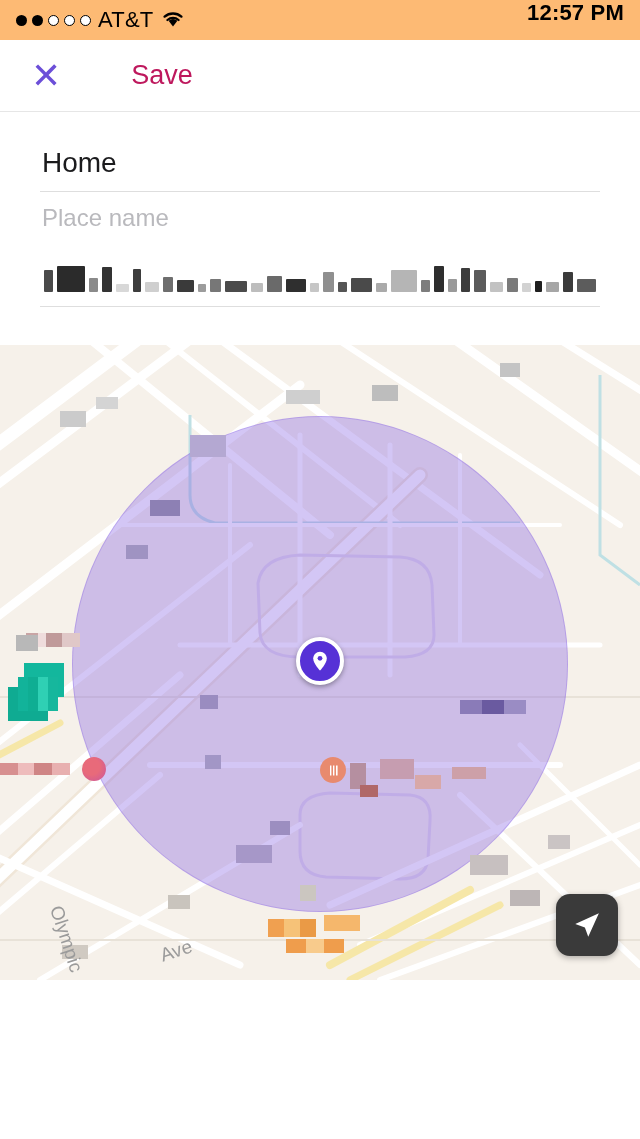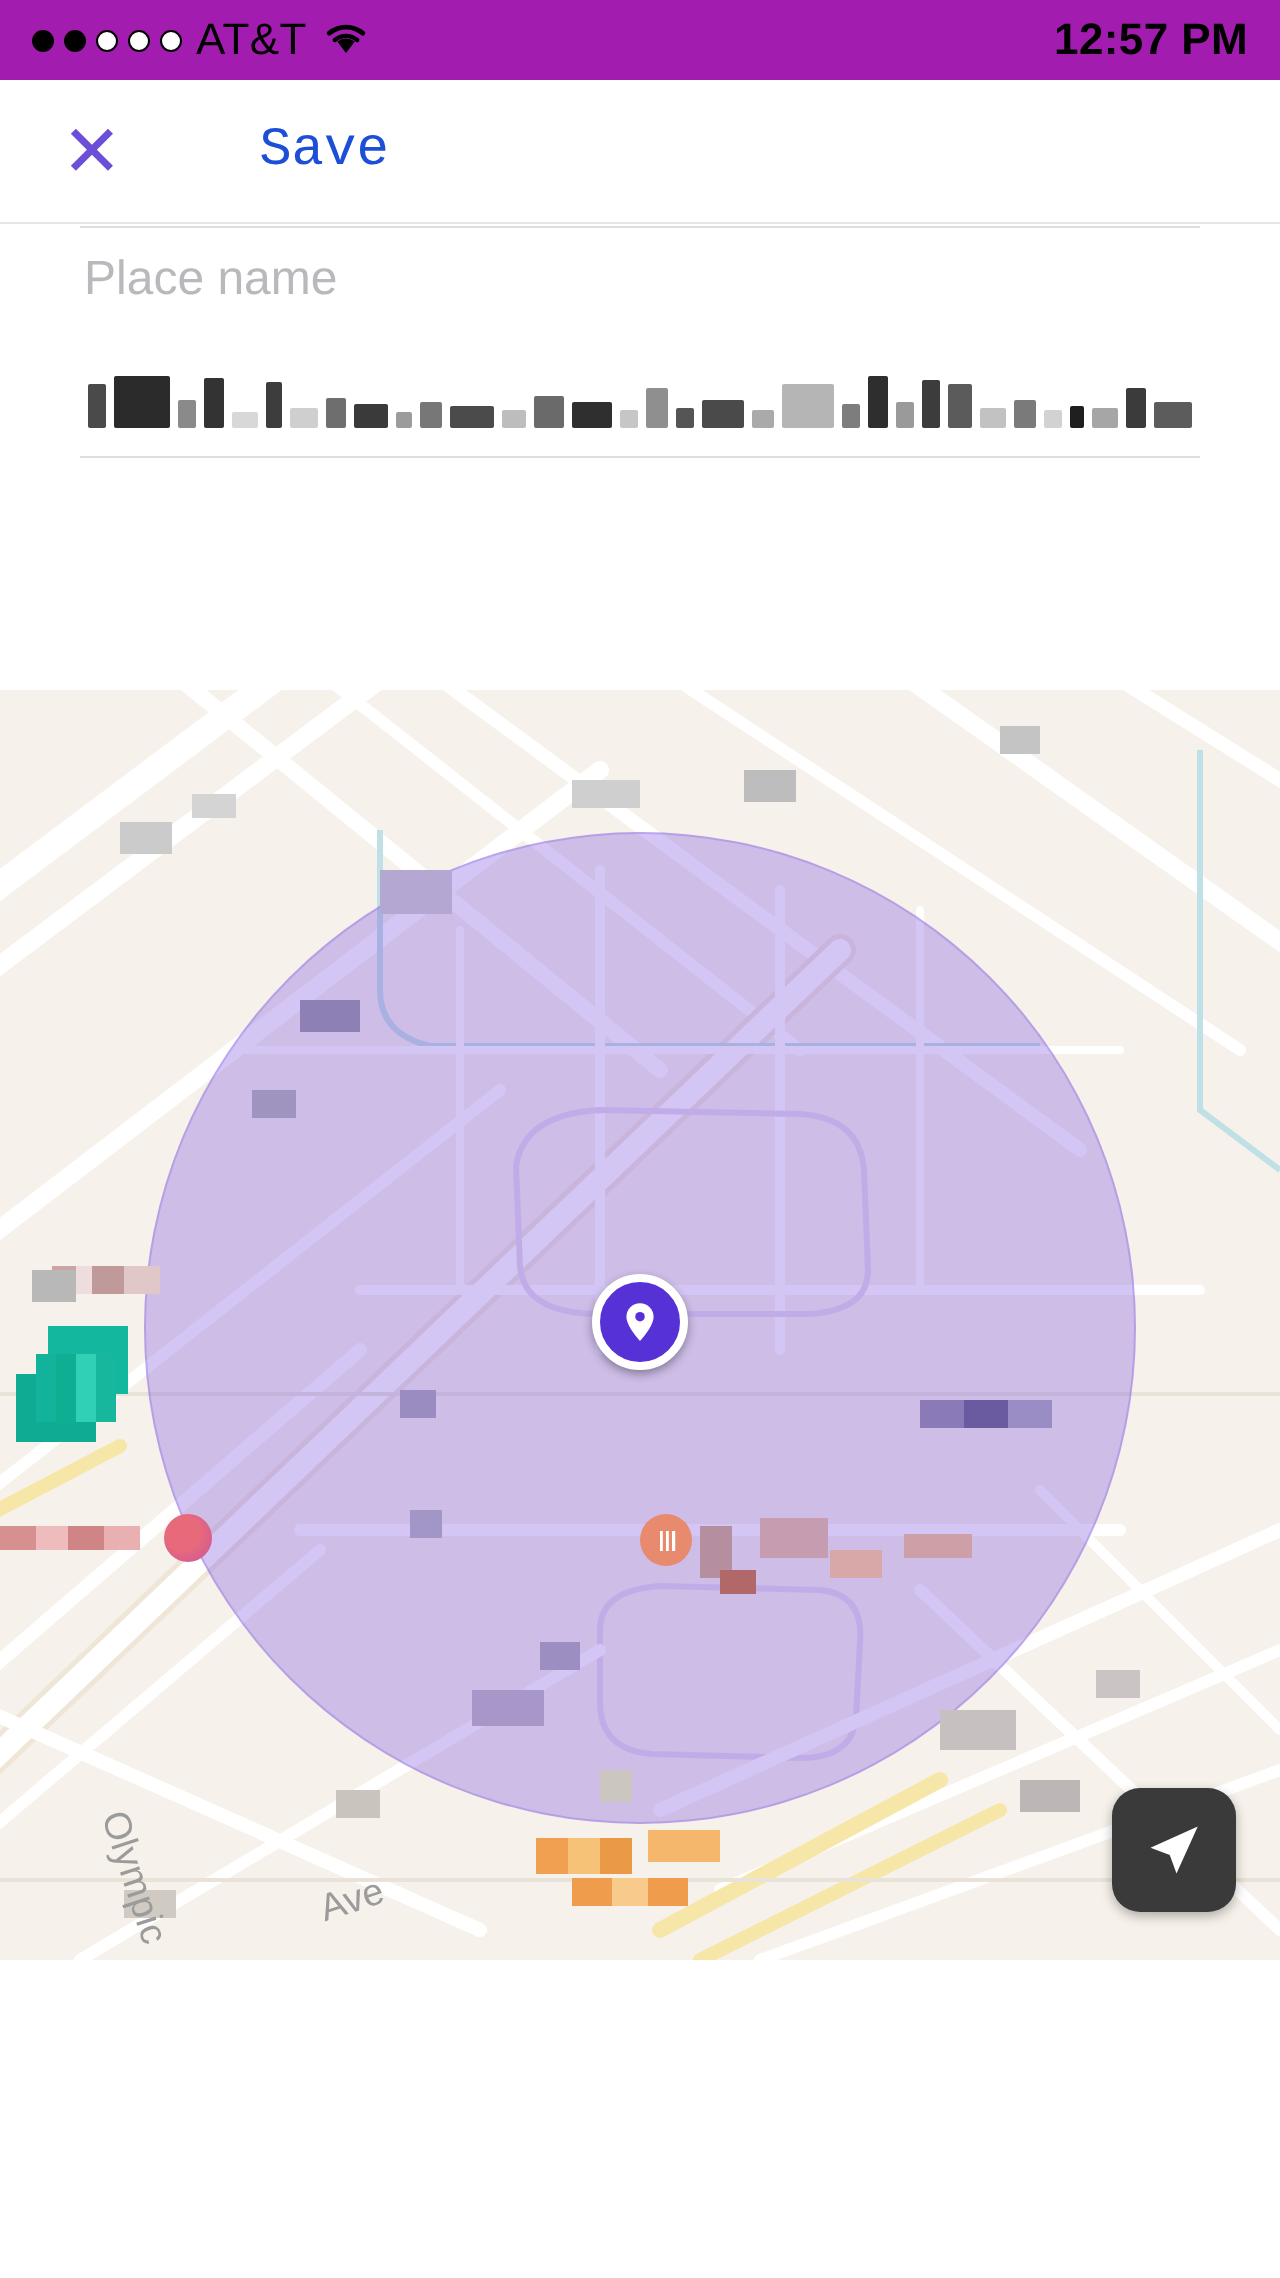--- a/index.html
+++ b/index.html
@@ -7,22 +7,22 @@
     width:640px; height:1139px;
     background:#ffffff;
     font-family:"Liberation Sans", sans-serif;
     overflow:hidden;
   }
   .phone { position:relative; width:640px; height:1139px; background:#fff; }
 
   
   .statusbar {
     position:absolute; top:0; left:0; width:640px; height:40px;
-    display:flex; align-items:center; padding:0 16px;
-    background:#a21caf; color:#000;
+    display:flex; padding:0 16px;
+    background:#fdba74; color:#000;
   }
   .sb-left { display:flex; align-items:center; gap:7px; flex:1 1 0; }
   .dots { display:flex; align-items:center; gap:5px; }
   .dot { width:11px; height:11px; border-radius:50%; }
   .dot.on { background:#000; }
   .dot.off { background:#fff; border:1.6px solid #000; }
   .carrier { font-size:22px; font-weight:400; letter-spacing:.2px; }
   .sb-center { font-size:22px; font-weight:600; letter-spacing:.2px; }
   .sb-right { display:flex; align-items:center; justify-content:flex-end; gap:9px; flex:1 1 0; }
   .pct { font-size:22px; font-weight:400; }
@@ -44,23 +44,23 @@
   .nav-close {
     width:92px; display:flex; align-items:center; justify-content:center;
     color:#6c4fd8; font-size:36px; font-weight:300; line-height:1;
     cursor:pointer; background:none; border:none;
   }
   .nav-title {
     flex:1; text-align:center; font-size:27px; font-weight:700; color:#18181a;
     letter-spacing:.2px;
   }
   .nav-save {
-    width:140px; text-align:center; color:#1d4ed8; font-size:27px;
+    width:140px; text-align:center; color:#be185d; font-size:27px;
     font-weight:400; cursor:pointer; background:none; border:none;
-    font-family:Liberation Mono, monospace;
+    font-family:Liberation Sans, sans-serif;
   }
 
   
   .form { position:absolute; top:113px; left:0; width:640px; height:232px; background:#fff; }
   .field { position:relative; margin:0 40px; }
   .field-value {
     font-size:28px; color:#1b1b1d; padding:34px 2px 12px 2px; min-height:46px;
   }
   .field-rule { height:1px; background:#dedede; }
   .field-label { font-size:24px; color:#b9b9bd; padding:12px 2px 0 2px; }
@@ -188,20 +188,21 @@
   </div>
 
   <div class="navbar">
     <button class="nav-close">✕</button>
     <button class="nav-save">Save</button>
   </div>
 
   <div class="form">
 
     <div class="field">
+      <div class="field-value">Home</div>
       <div class="field-rule"></div>
       <div class="field-label">Place name</div>
     </div>
 
     <div class="field" style="margin-top:14px;">
       <div class="field-value" style="padding-top:14px;">
         <div class="redacted">
           <span class="rb" style="width:10px;height:22px;background:#4a4a4a;"></span>
           <span class="rb" style="width:30px;height:26px;background:#2b2b2b;"></span>
           <span class="rb" style="width:9px;height:14px;background:#8a8a8a;"></span>

